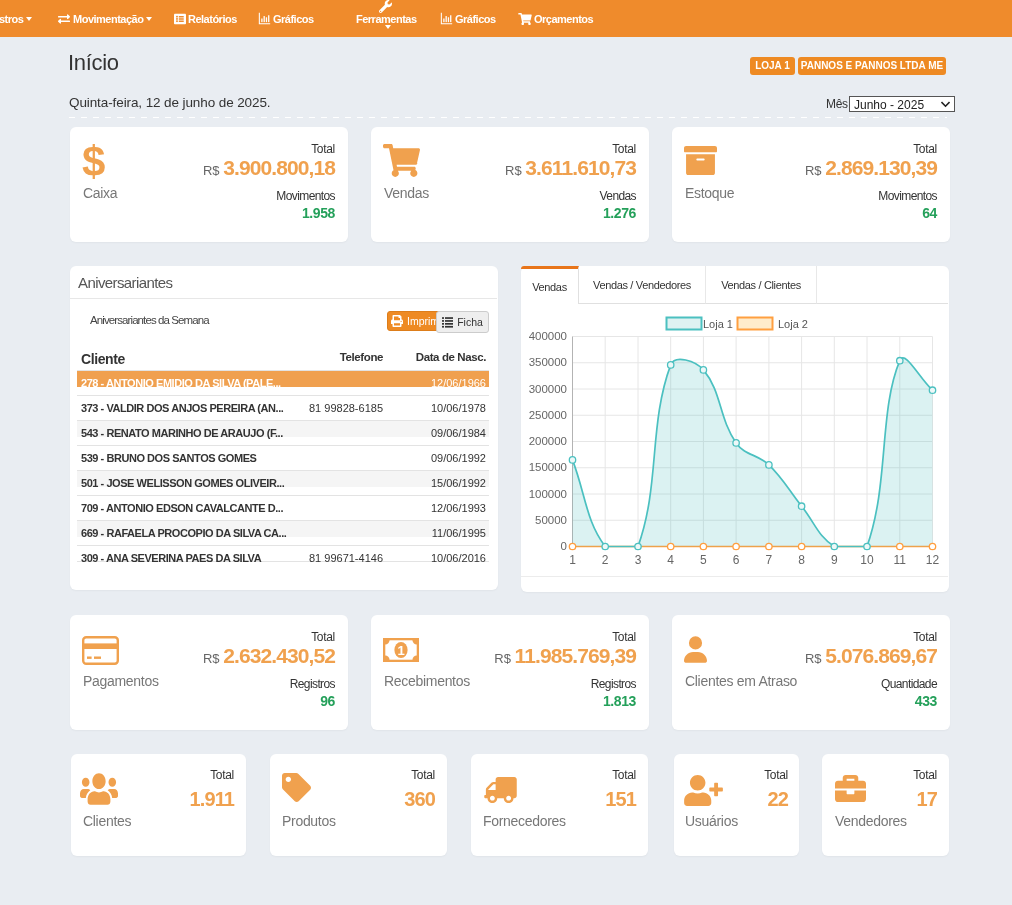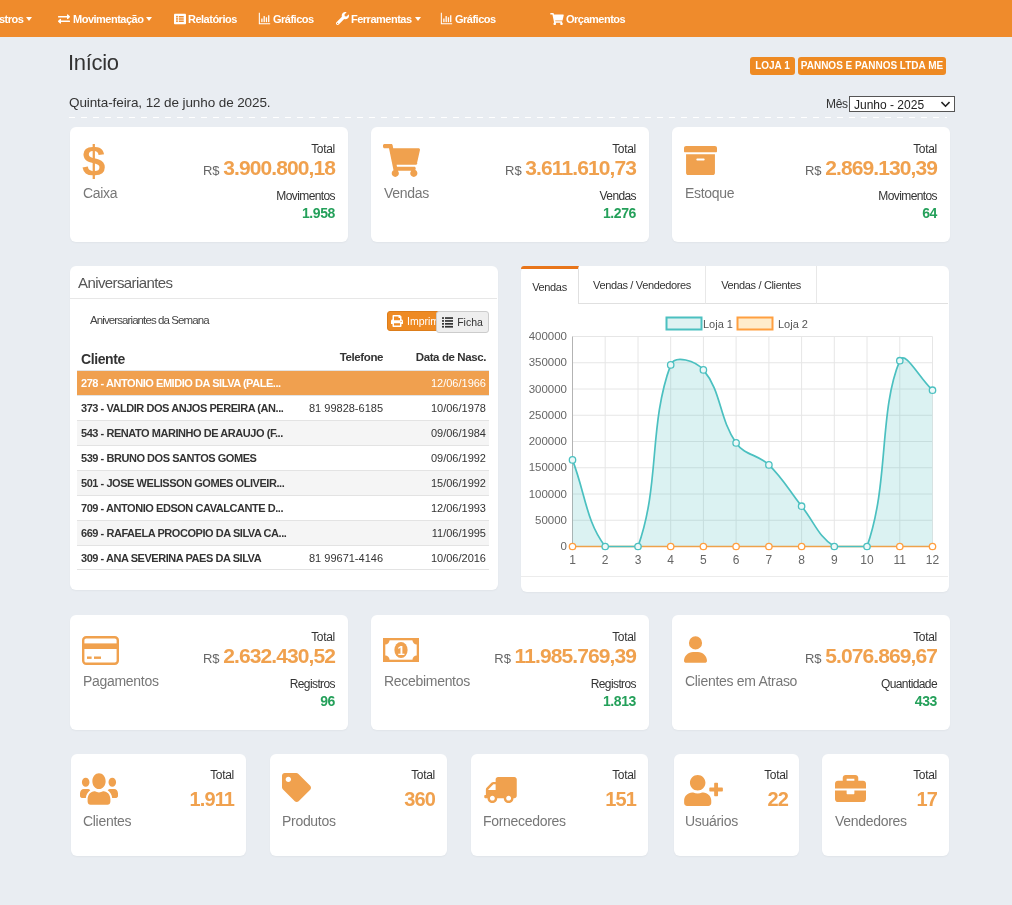--- a/index.html
+++ b/index.html
@@ -12,21 +12,21 @@
 .caret { display:inline-block; width:0; height:0; border-left:3.5px solid transparent; border-right:3.5px solid transparent; border-top:4px solid #fff; margin-left:3px; }
 .card { position:absolute; background:#fff; border-radius:6px; box-shadow:0 1px 2px rgba(0,0,0,0.04); }
 .ico { position:absolute; }
 .clabel { position:absolute; color:#777; font-size:14px; letter-spacing:-0.3px; }
 .r-total { position:absolute; right:13px; color:#333; font-size:12px; letter-spacing:-0.3px; text-align:right; }
 .r-num { position:absolute; right:13px; text-align:right; font-size:21px; font-weight:bold; color:#f0a14e; letter-spacing:-0.9px; white-space:nowrap; }
 .r-num .rs { font-size:13px; font-weight:normal; color:#666; letter-spacing:0; }
 .r-sub { position:absolute; right:13px; color:#333; font-size:12px; letter-spacing:-0.6px; text-align:right; }
 .r-green { position:absolute; right:13px; color:#24a05a; font-size:14px; font-weight:bold; letter-spacing:-0.4px; text-align:right; }
 .panel { position:absolute; background:#fff; border-radius:6px; box-shadow:0 1px 2px rgba(0,0,0,0.04); }
-.trow { position:absolute; left:0; width:412px; height:25px; }
+.trow { position:absolute; left:0; width:412px; height:17px; }
 .trow .c1 { position:absolute; left:4px; top:6px; font-size:11px; font-weight:bold; letter-spacing:-0.45px; color:#333; white-space:nowrap; }
 .trow .c2 { position:absolute; right:106px; top:6px; font-size:11px; color:#333; }
 .trow .c3 { position:absolute; right:3px; top:6px; font-size:11px; color:#333; }
 .stripe { background:#f5f5f5; }
 .tab { position:absolute; top:0; height:38px; font-size:11px; letter-spacing:-0.35px; color:#333; display:flex; align-items:center; justify-content:center; }
 </style>
 </head>
 <body>
 
 <div class="navbar">
@@ -37,31 +37,31 @@
   <div class="nav-item" style="left:174px;"><svg width="12" height="12" viewBox="0 0 512 512" fill="#fff">
         <path d="M464 480H48c-26.5 0-48-21.5-48-48V80c0-26.5 21.5-48 48-48h416c26.5 0 48 21.5 48 48v352c0 26.5-21.5 48-48 48zM128 120c-22.1 0-40 17.9-40 40s17.9 40 40 40 40-17.9 40-40-17.9-40-40-40zm0 96c-22.1 0-40 17.9-40 40s17.9 40 40 40 40-17.9 40-40-17.9-40-40-40zm0 96c-22.1 0-40 17.9-40 40s17.9 40 40 40 40-17.9 40-40-17.9-40-40-40zm288-136v-32c0-6.6-5.4-12-12-12H216c-6.6 0-12 5.4-12 12v32c0 6.6 5.4 12 12 12h188c6.6 0 12-5.4 12-12zm0 96v-32c0-6.6-5.4-12-12-12H216c-6.6 0-12 5.4-12 12v32c0 6.6 5.4 12 12 12h188c6.6 0 12-5.4 12-12zm0 96v-32c0-6.6-5.4-12-12-12H216c-6.6 0-12 5.4-12 12v32c0 6.6 5.4 12 12 12h188c6.6 0 12-5.4 12-12z"></path>
       </svg>Relatórios</div>
   <div class="nav-item" style="left:258px;"><svg width="13" height="13" viewBox="0 0 16 16" fill="#fff">
         <path d="M1 1h1.3v12.7H15V15H1z"></path>
         <rect x="4" y="8" width="1.6" height="4.5"></rect>
         <rect x="6.8" y="5" width="1.6" height="7.5"></rect>
         <rect x="9.6" y="6.5" width="1.6" height="6"></rect>
         <rect x="12.4" y="4" width="1.6" height="8.5"></rect>
       </svg>Gráficos</div>
-  <div class="nav-item" style="left:336px;"><svg width="13" height="13" viewBox="0 0 512 512" fill="#fff">
+  <div class="nav-item" style="left:356px;flex-direction:column;"><svg width="13" height="13" viewBox="0 0 512 512" fill="#fff">
         <path d="M507.7 109.1c-2.2-9-13.5-12.1-20.1-5.5l-74.4 74.4-67.9-11.3-11.3-67.9 74.4-74.4c6.6-6.6 3.4-17.9-5.7-20.2-47.4-11.7-99.6.9-136.6 37.9-39.6 39.6-50.6 97.1-34 147.2L18.7 402.8c-25 25-25 65.5 0 90.5s65.5 25 90.5 0l213.2-213.2c50.1 16.7 107.5 5.7 147.4-34.2 37.1-37.1 49.7-89.3 37.9-136.8zM64 472c-13.2 0-24-10.7-24-24 0-13.3 10.7-24 24-24s24 10.7 24 24c0 13.3-10.7 24-24 24z"></path>
       </svg>Ferramentas<span class="caret"></span></div>
   <div class="nav-item" style="left:440px;"><svg width="13" height="13" viewBox="0 0 16 16" fill="#fff">
         <path d="M1 1h1.3v12.7H15V15H1z"></path>
         <rect x="4" y="8" width="1.6" height="4.5"></rect>
         <rect x="6.8" y="5" width="1.6" height="7.5"></rect>
         <rect x="9.6" y="6.5" width="1.6" height="6"></rect>
         <rect x="12.4" y="4" width="1.6" height="8.5"></rect>
       </svg>Gráficos</div>
-  <div class="nav-item" style="left:550px;"><svg width="14" height="12" viewBox="0 0 576 512" fill="#fff">
+  <div class="nav-item" style="left:518px;"><svg width="14" height="12" viewBox="0 0 576 512" fill="#fff">
         <path d="M528.1 301.3l47.3-208C578.8 78.3 567.4 64 552 64H159.2l-9.2-44.8C147.8 8 137.9 0 126.5 0H24C10.7 0 0 10.7 0 24v16c0 13.3 10.7 24 24 24h69.5l70.2 343.4c-16.9 9.7-28.3 27.9-28.3 48.8 0 30.9 25.1 56 56 56s56-25.1 56-56c0-15.7-6.4-29.8-16.8-40h209.6c-10.4 10.2-16.8 24.3-16.8 40 0 30.9 25.1 56 56 56s56-25.1 56-56c0-22.2-12.9-41.3-31.6-50.4l5.5-24.3c3.4-15-8-29.2-23.4-29.2H218.1l-6.5-32h302.2c11.2 0 20.9-7.8 23.4-18.7z"></path>
       </svg>Orçamentos</div>
 </div>
 
 <div class="abs" style="left:68px; top:50px; font-size:22px; letter-spacing:-0.3px; color:#333;">Início</div>
 <div class="abs" style="left:750px; top:57px; width:45px; height:18px; font-size:10px; font-weight:bold; color:#fff; background:#ee8a23; border-radius:3px; text-align:center; line-height:18px;">LOJA 1</div>
 <div class="abs" style="left:798px; top:57px; width:148px; height:18px; font-size:10px; font-weight:bold; color:#fff; background:#ee8a23; border-radius:3px; text-align:center; line-height:18px; white-space:nowrap;">PANNOS E PANNOS LTDA ME</div>
 <div class="abs" style="left:69px; top:95px; font-size:13.5px; letter-spacing:-0.1px; color:#333;">Quinta-feira, 12 de junho de 2025.</div>
 <div class="abs" style="left:826px; top:97px; font-size:12px; letter-spacing:-0.3px; color:#333;">Mês</div>
 <div class="abs" style="left:849px; top:96px; width:106px; height:16px; background:#fff; border:1px solid #555; font-size:12px; color:#222; padding:1px 4px;">Junho - 2025

